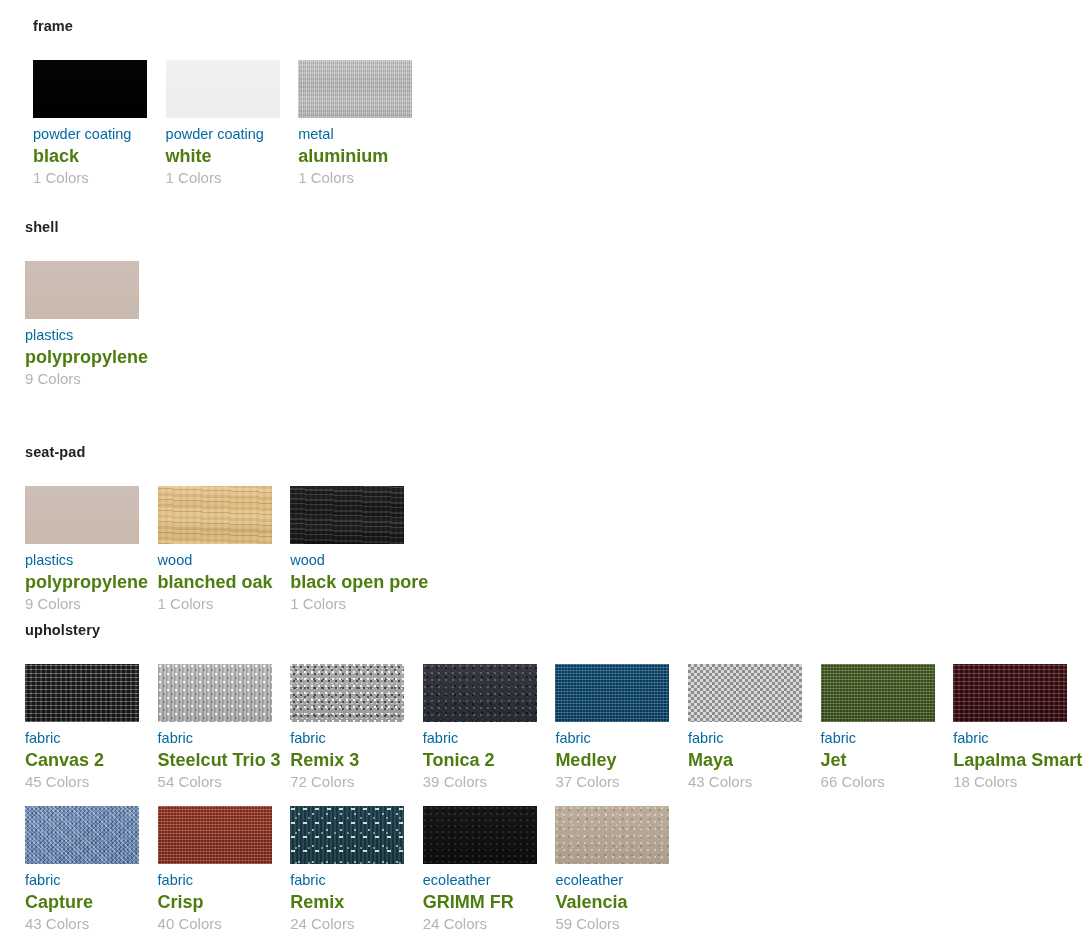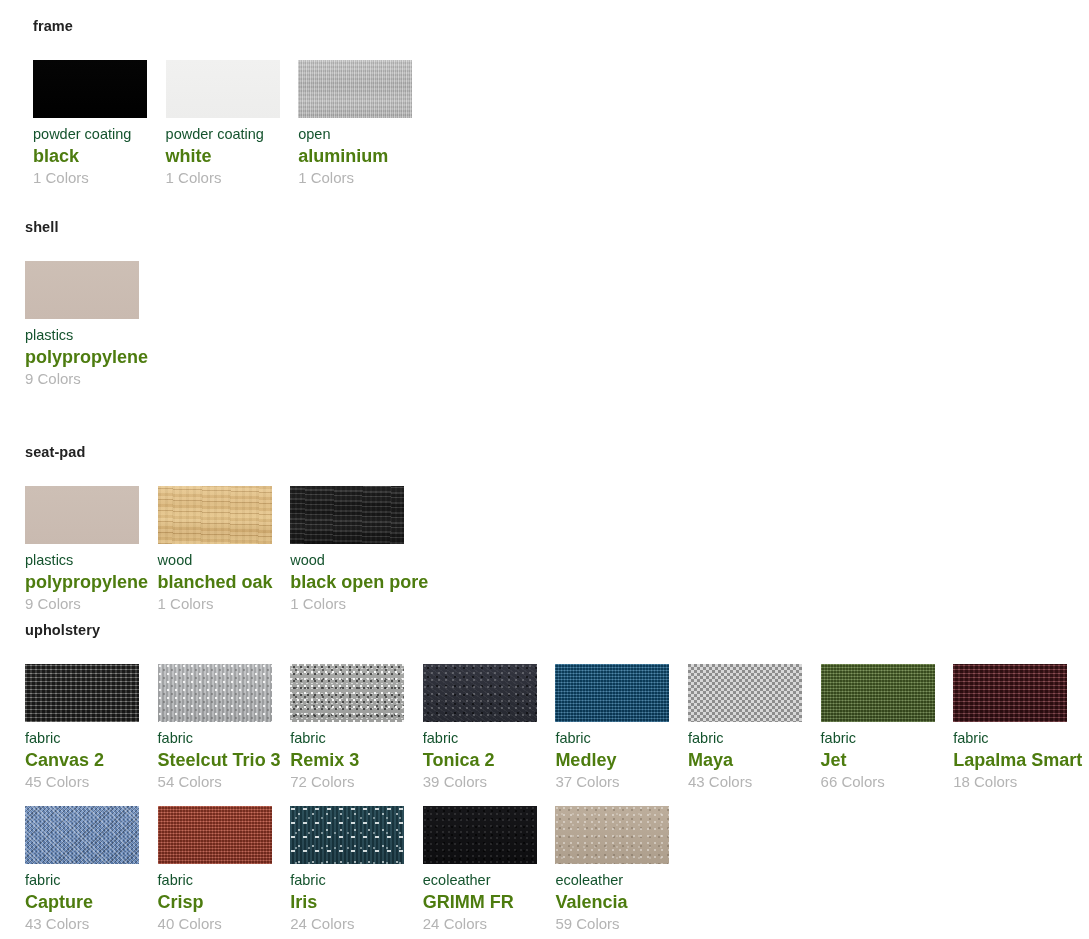--- a/index.html
+++ b/index.html
@@ -38,21 +38,21 @@
   .swatch {
     width: 114px;
     height: 58px;
     display: block;
     background-color: #cccccc;
     position: relative;
     overflow: hidden;
   }
   .card-type {
     font-size: 14.5px;
-    color: #14532d;
+    color: #0369a1;
     margin-top: 8px;
     line-height: 17px;
     white-space: nowrap;
   }
   .card-name {
     font-size: 18px;
     color: #4d7c0f;
     margin-top: 5px;
     line-height: 17px;
     white-space: nowrap;
@@ -222,21 +222,21 @@
           <div class="card-colors">1 Colors</div>
         </div>
         <div class="card">
           <div class="swatch tx-white-pc" style="background-color: rgb(239, 239, 238);"></div>
           <div class="card-type">powder coating</div>
           <div class="card-name">white</div>
           <div class="card-colors">1 Colors</div>
         </div>
         <div class="card">
           <div class="swatch tx-metal" style="background-color: rgb(181, 181, 181);"></div>
-          <div class="card-type">open</div>
+          <div class="card-type">metal</div>
           <div class="card-name">aluminium</div>
           <div class="card-colors">1 Colors</div>
         </div>
       </div>
   </div>
 
   <div class="section" id="sec-shell" style="top:219px;">
     <h2 class="section-title">shell</h2>
     <div class="grid">
         <div class="card">
@@ -331,21 +331,21 @@
         </div>
         <div class="card">
           <div class="swatch tx-crisp" style="background-color: rgb(176, 64, 44);"></div>
           <div class="card-type">fabric</div>
           <div class="card-name">Crisp</div>
           <div class="card-colors">40 Colors</div>
         </div>
         <div class="card">
           <div class="swatch tx-iris" style="background-color: rgb(29, 63, 75);"></div>
           <div class="card-type">fabric</div>
-          <div class="card-name">Iris</div>
+          <div class="card-name">Remix</div>
           <div class="card-colors">24 Colors</div>
         </div>
         <div class="card">
           <div class="swatch tx-grimm" style="background-color: rgb(17, 17, 19);"></div>
           <div class="card-type">ecoleather</div>
           <div class="card-name">GRIMM FR</div>
           <div class="card-colors">24 Colors</div>
         </div>
         <div class="card">
           <div class="swatch tx-valencia" style="background-color: rgb(181, 166, 148);"></div>

